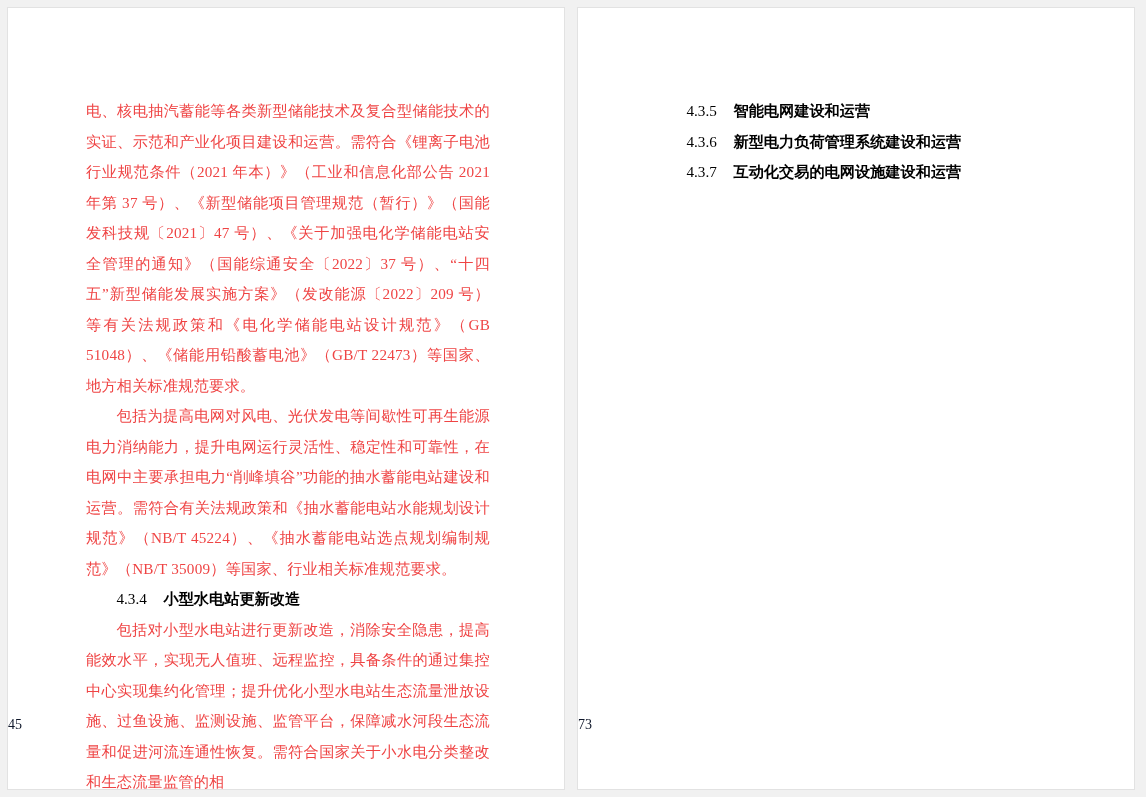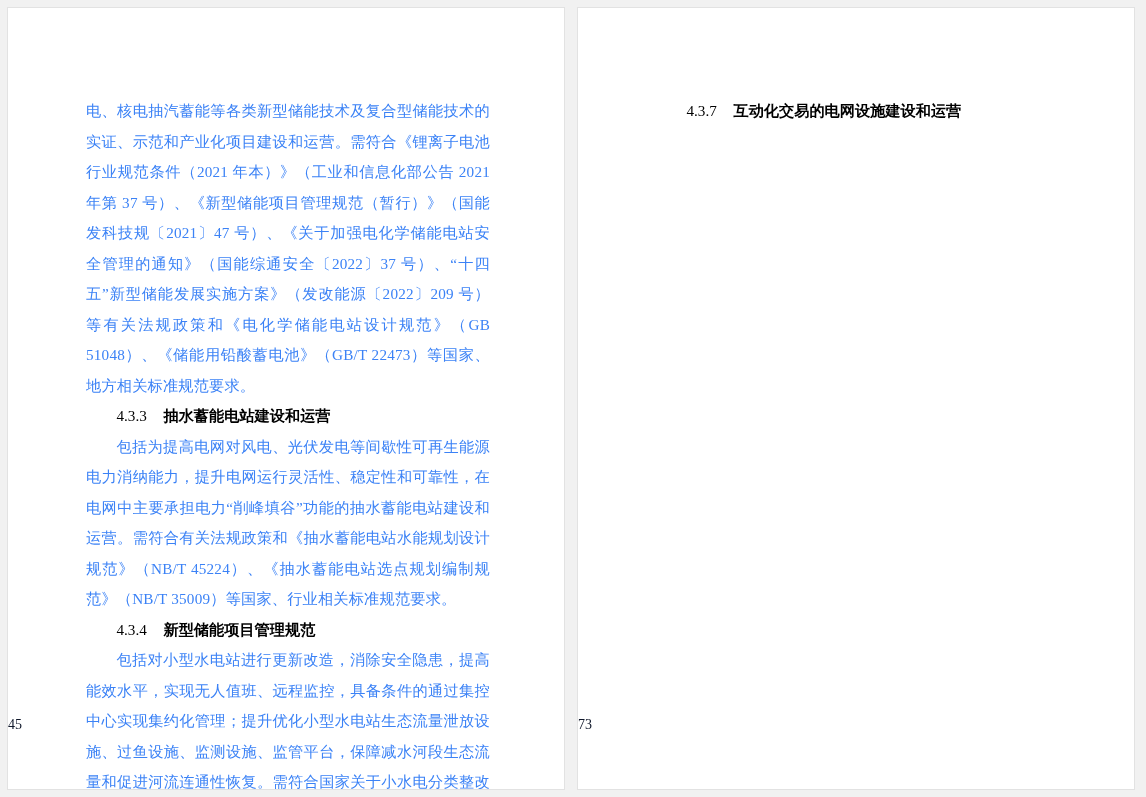--- a/index.html
+++ b/index.html
@@ -33,21 +33,21 @@
   }
   .page-body {
     position: absolute;
     left: 78px;
     top: 88px;
     width: 404px;
   }
   .para {
     font-size: 15.2px;
     line-height: 30.5px;
-    color: #3b82f6;
+    color: #ef4444;
     text-align: justify;
     text-justify: inter-ideograph;
     margin: 0 0 0 0;
     letter-spacing: 0.2px;
   }
   .para.indent {
     text-indent: 2em;
   }
   .heading {
     font-size: 15.2px;
@@ -78,38 +78,39 @@
 </head>
 <body>
 
 <div class="spread">
 
   <div class="page">
     <div class="page-body">
 
       <p class="para">电、核电抽汽蓄能等各类新型储能技术及复合型储能技术的实证、示范和产业化项目建设和运营。需符合《锂离子电池行业规范条件（2021 年本）》（工业和信息化部公告 2021 年第 37 号）、《新型储能项目管理规范（暂行）》（国能发科技规〔2021〕47 号）、《关于加强电化学储能电站安全管理的通知》（国能综通安全〔2022〕37 号）、“十四五”新型储能发展实施方案》（发改能源〔2022〕209 号）等有关法规政策和《电化学储能电站设计规范》（GB 51048）、《储能用铅酸蓄电池》（GB/T 22473）等国家、地方相关标准规范要求。</p>
 
-      <p class="heading"><span class="num">4.3.3</span><span class="htext">抽水蓄能电站建设和运营</span></p>
 
       <p class="para indent">包括为提高电网对风电、光伏发电等间歇性可再生能源电力消纳能力，提升电网运行灵活性、稳定性和可靠性，在电网中主要承担电力“削峰填谷”功能的抽水蓄能电站建设和运营。需符合有关法规政策和《抽水蓄能电站水能规划设计规范》（NB/T 45224）、《抽水蓄能电站选点规划编制规范》（NB/T 35009）等国家、行业相关标准规范要求。</p>
 
-      <p class="heading"><span class="num">4.3.4</span><span class="htext">新型储能项目管理规范</span></p>
+      <p class="heading"><span class="num">4.3.4</span><span class="htext">小型水电站更新改造</span></p>
 
       <p class="para indent">包括对小型水电站进行更新改造，消除安全隐患，提高能效水平，实现无人值班、远程监控，具备条件的通过集控中心实现集约化管理；提升优化小型水电站生态流量泄放设施、过鱼设施、监测设施、监管平台，保障减水河段生态流量和促进河流连通性恢复。需符合国家关于小水电分类整改和生态流量监管的相</p>
 
     </div>
     <div class="page-number">45</div>
   </div>
 
   <div class="page">
     <div class="page-body">
 
 
+      <p class="heading"><span class="num">4.3.5</span><span class="htext">智能电网建设和运营</span></p>
 
 
+      <p class="heading"><span class="num">4.3.6</span><span class="htext">新型电力负荷管理系统建设和运营</span></p>
 
 
       <p class="heading"><span class="num">4.3.7</span><span class="htext">互动化交易的电网设施建设和运营</span></p>
 
     </div>
     <div class="page-number">73</div>
   </div>
 
 </div>
 

